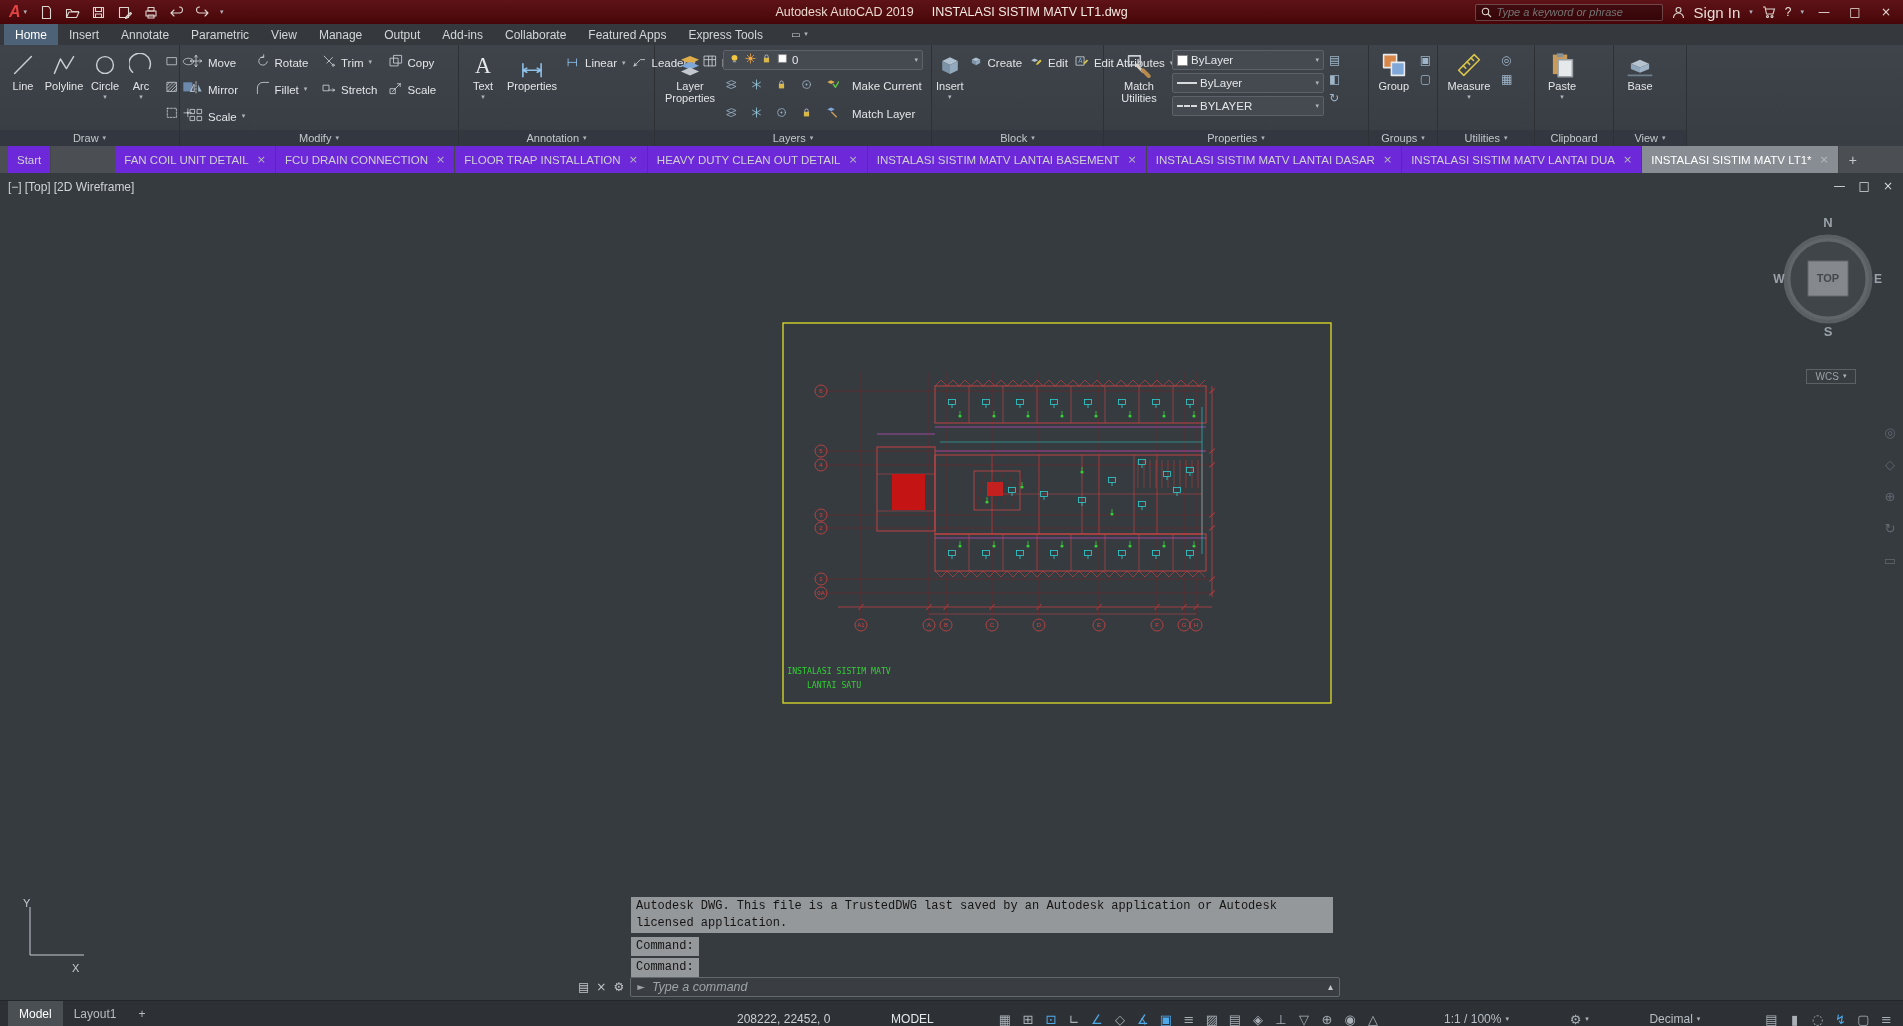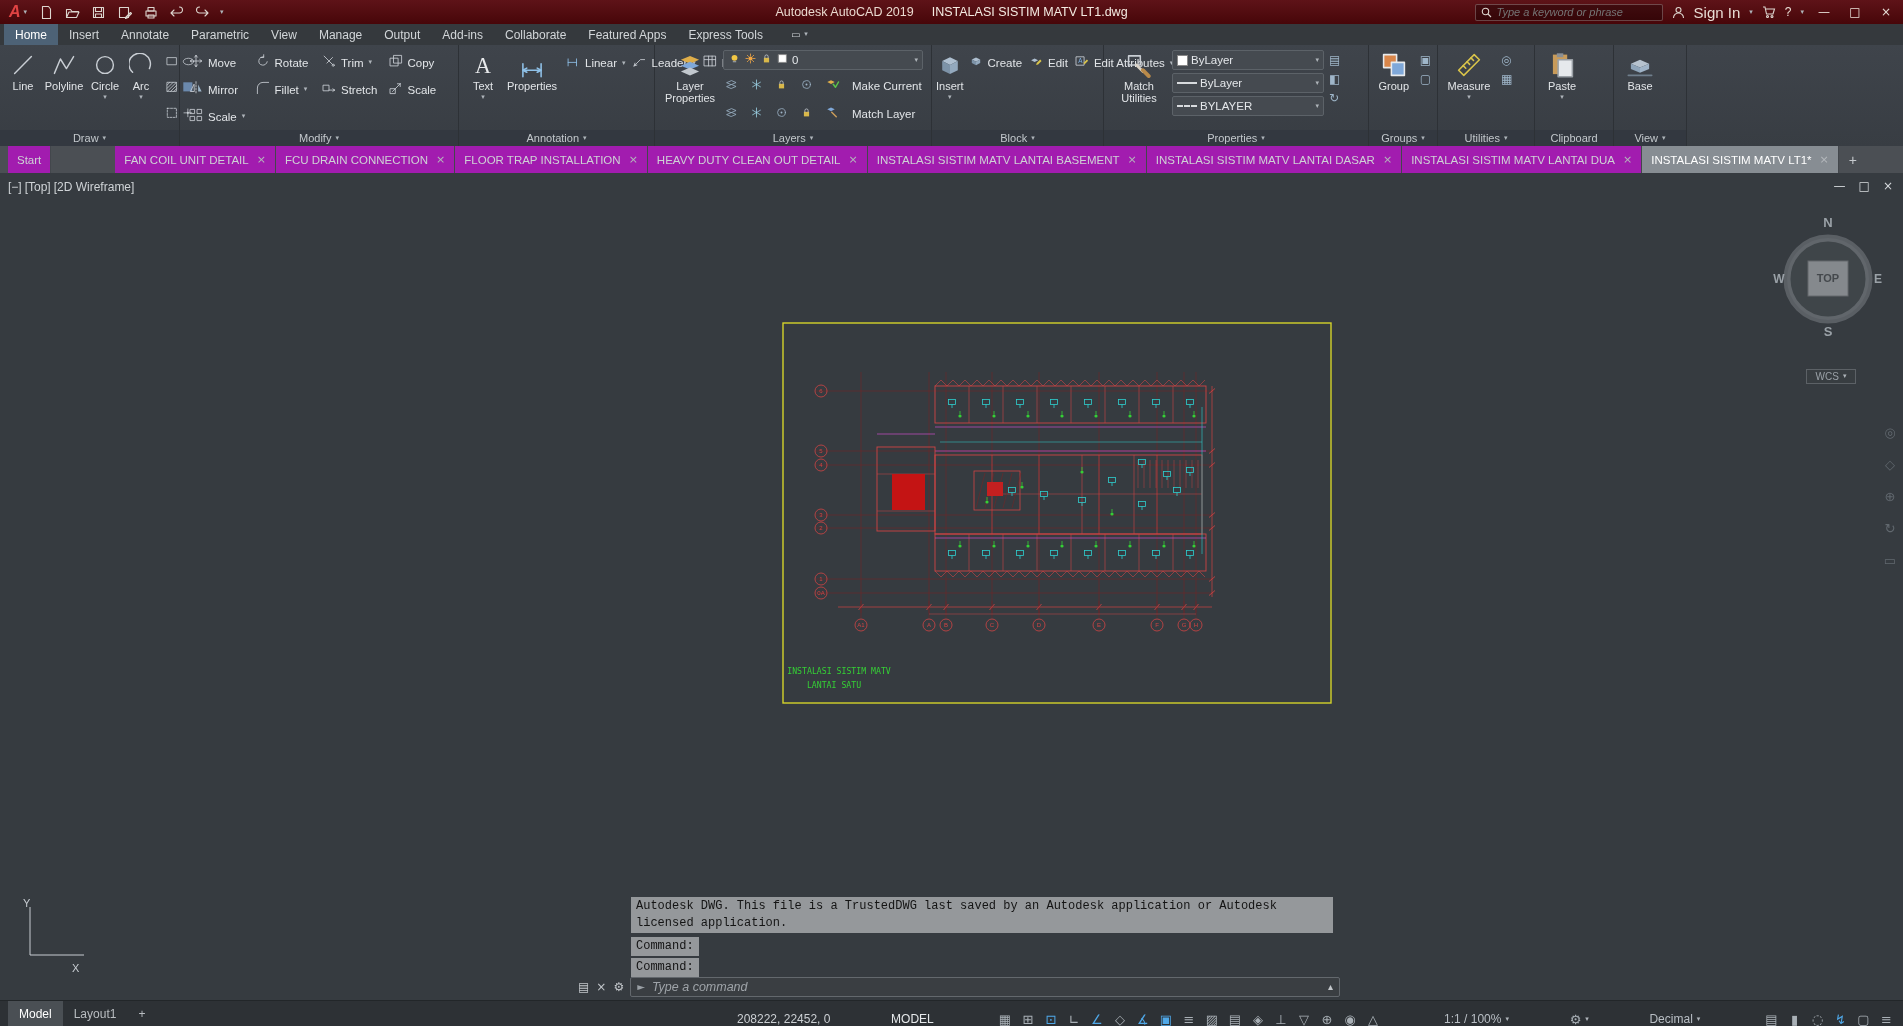--- a/index.html
+++ b/index.html
@@ -45,21 +45,21 @@
   .lcol{display:flex;flex-direction:column;gap:3px;padding-top:2px}
   .lrow{display:flex;align-items:center;gap:12px;height:25px;padding:0 2px}
   .acombo{display:flex;align-items:center;gap:3px;height:20px;background:#454a50;border:1px solid #5c6268;border-radius:2px;padding:0 4px}
   .cval{font-size:11.5px;color:#e4e7ea}
   .swx{width:11px;height:11px;background:#fff;border:1px solid #888}
   .lwbar{width:20px;height:2px;background:#d8dbde}
   .ltbar{width:20px;height:0;border-top:2px dashed #d8dbde}
   .minicol{display:flex;flex-direction:column;gap:7px;padding:6px 2px 0 3px;color:#9fb6c9;font-size:12px;font-family:"DejaVu Sans",sans-serif;line-height:1}
   
   .filetabs{position:absolute;top:146px;left:0;right:0;height:27px;background:#4b4f54;display:flex;align-items:stretch;padding-left:8px;z-index:37}
-  .ftab{display:flex;align-items:center;padding:0 9px;font-size:11.5px;color:#ced2d5;background:#a21caf;border-right:1px solid #43474c;gap:8px;white-space:nowrap}
+  .ftab{display:flex;align-items:center;padding:0 9px;font-size:11.5px;color:#ced2d5;background:#6d28d9;border-right:1px solid #43474c;gap:8px;white-space:nowrap}
   .ftab.start{margin-right:64px;border-right:1px solid #43474c}
   .ftab.active{background:#878d93;color:#fff}
   .ftab .x{color:#b4b8bc;font-size:11px;font-family:"DejaVu Sans",sans-serif}
   .addtab{display:flex;align-items:center;padding:0 10px;color:#c6cace;font-size:14px}
   
   .canvas{position:absolute;top:173px;left:0;right:0;bottom:26px;background:#363b40;overflow:hidden}
   .vplabel{position:absolute;left:8px;top:7px;font-size:12px;color:#cfd3d6;display:flex;gap:3px}
   .vpctrl{position:absolute;right:10px;top:6px;display:flex;gap:13px;color:#d6dadd;font-size:12px;font-family:"DejaVu Sans",sans-serif}
   .wcsbox{position:absolute;left:1806px;top:196px;width:50px;height:15px;border:1px solid #5c6166;display:flex;align-items:center;justify-content:center;gap:4px;font-size:10px;color:#9aa1a7;background:rgba(60,64,68,0.4)}
   .navbar{position:absolute;right:3px;top:252px;width:20px;display:flex;flex-direction:column;align-items:center;gap:17px;color:#697077;font-size:13px;font-family:"DejaVu Sans",sans-serif;opacity:.85}

